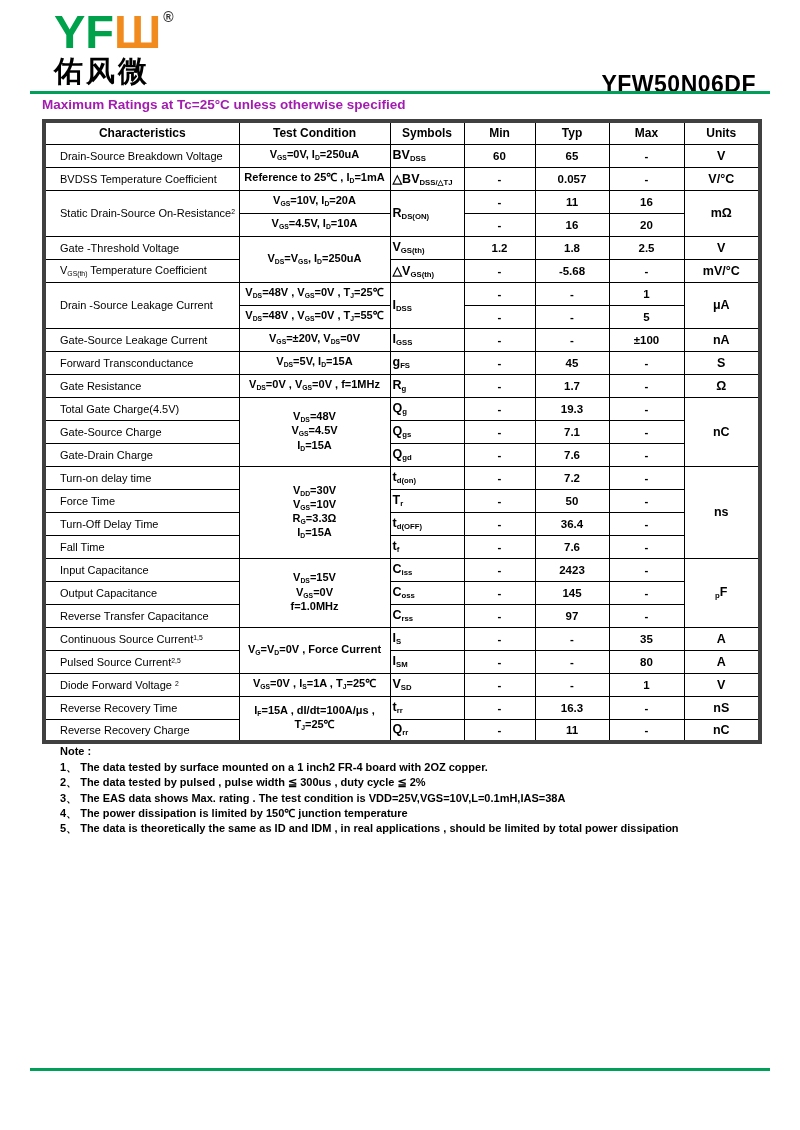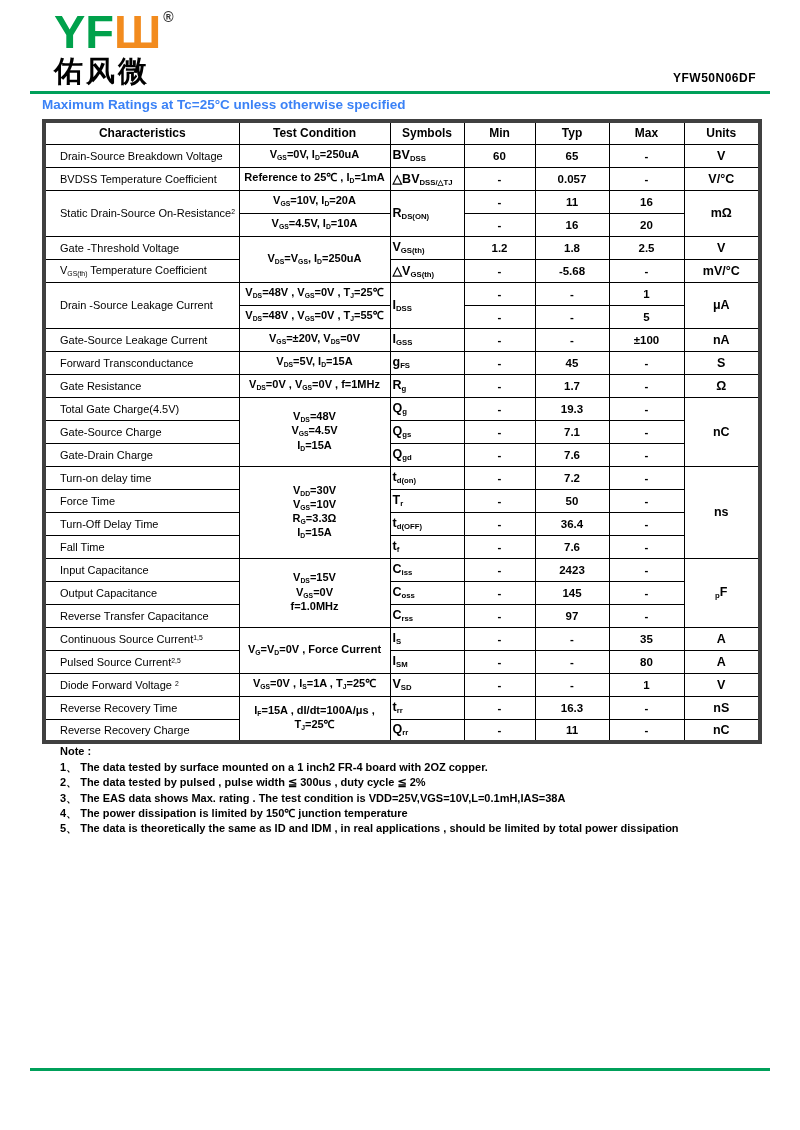--- a/index.html
+++ b/index.html
@@ -7,23 +7,23 @@
     width:800px;height:1130px;background:#ffffff;position:relative;
     font-family:"Liberation Sans", sans-serif;color:#000;
   }
   
   .logo{position:absolute;left:54px;top:8px;line-height:1;}
   .logo-text{font-size:47px;font-weight:bold;letter-spacing:0px;}
   .logo-yf{color:#00A14B;}
   .logo-w{color:#F28B1E;}
   .logo-reg{font-size:14px;font-weight:bold;color:#333;vertical-align:26px;margin-left:2px;}
   .logo-cjk{font-size:29px;font-weight:bold;letter-spacing:3px;margin-top:2px;}
-  .part-number{position:absolute;right:44px;top:71px;font-size:12px;font-weight:bold;letter-spacing:0.5px;}
+  .part-number{position:absolute;right:44px;top:71px;font-size:23px;font-weight:bold;letter-spacing:0.5px;}
   .rule-top{position:absolute;left:30px;width:740px;top:91px;height:3px;background:#00A05A;}
-  .page-title{position:absolute;left:42px;top:97px;font-size:13.5px;font-weight:bold;color:#3b82f6;}
+  .page-title{position:absolute;left:42px;top:97px;font-size:13.5px;font-weight:bold;color:#a21caf;}
   
   .spec-table{
     position:absolute;left:42px;top:119px;width:716px;
     border-collapse:collapse;table-layout:fixed;
     border:4px solid #404040;
   }
   .spec-table th,.spec-table td{
     border:1.5px solid #000;padding:0 2px;overflow:hidden;
   }
   .spec-table tr{height:23px;}

